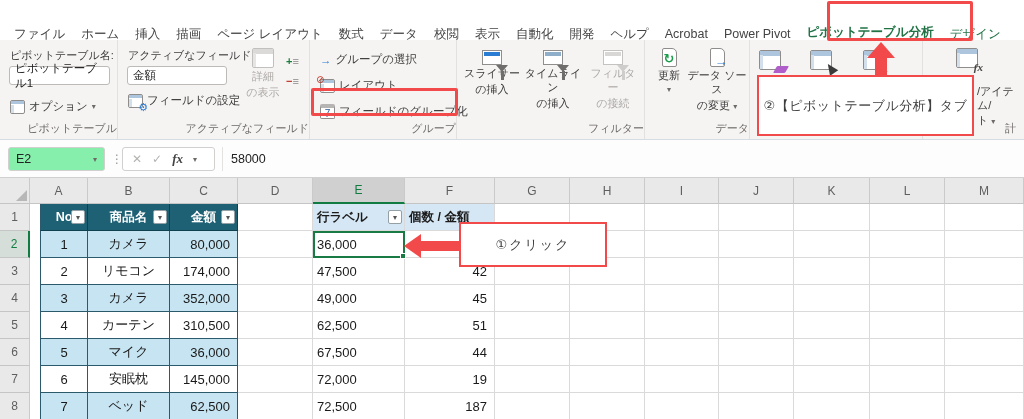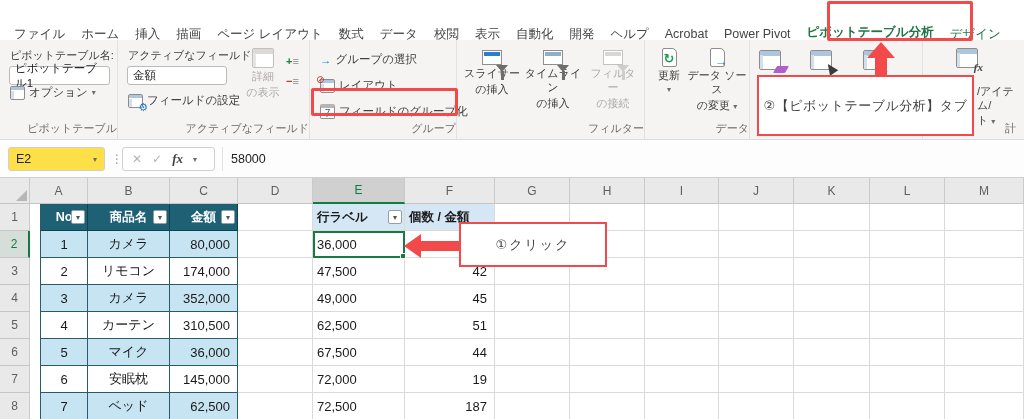--- a/index.html
+++ b/index.html
@@ -60,21 +60,21 @@
                  border-bottom:11px solid #3b3b3b; transform:rotate(-35deg); }
   .eraser { position:absolute; right:-7px; bottom:-4px; width:12px; height:7px;
             background:#b05ec9; transform:skewX(-30deg); border-radius:1px; }
   .plusminus { display:flex; flex-direction:column; gap:9px; }
   .pm { font-size:11px; line-height:1; color:#8a8886; }
   .pm .p { color:#1a7f3c; font-weight:bold; } .pm .m { color:#c0392b; font-weight:bold; }
 
   
   .fbar { position:absolute; top:140px; left:0; width:100%; height:38px; background:#fdfdfd;
           border-bottom:1px solid #d0d0d0; }
-  .namebox { position:absolute; left:8px; top:7px; width:97px; height:24px; background:#fde047;
+  .namebox { position:absolute; left:8px; top:7px; width:97px; height:24px; background:#86efac;
              border:1px solid #d2d0ce; border-radius:3px; display:flex; align-items:center;
              justify-content:space-between; padding:0 7px; font-size:12.5px; color:#222; }
   .dots { position:absolute; left:111px; top:12px; font-size:12px; color:#9a9896; }
   .fxbox { position:absolute; left:122px; top:7px; width:93px; height:24px; background:#fff;
            border:1px solid #d2d0ce; border-radius:3px; display:flex; align-items:center;
            gap:10px; padding:0 9px; }
   .fxbox .x { color:#b5b3b1; font-size:12px; }
   .fxbox .ck { color:#b5b3b1; font-size:12px; }
   .fxbox .fx { font-family:"Liberation Serif","DejaVu Serif",serif; font-style:italic;
                font-weight:bold; font-size:13px; color:#444; }
@@ -183,21 +183,21 @@
     </div>
   </div>
 
 <div class="ribbon">
 
   <div class="rgroup" style="left:0;width:118px;">
     <div style="position:absolute;left:10px;top:8px;font-size:11px;">ピボットテーブル名:</div>
     <div class="rinput" style="position:absolute;left:9px;top:26px;width:101px;">
       <span>ピボットテーブル1</span>
     </div>
-    <div class="rbtn" style="position:absolute;left:10px;top:45px;">
+    <div class="rbtn" style="position:absolute;left:10px;top:59px;">
       <span class="mtb">
           <i></i>
           <b></b>
         </span>
       <span>オプション</span>
       <span class="chev">▾</span>
     </div>
     <div class="glabel">ピボットテーブル</div>
   </div>
 

